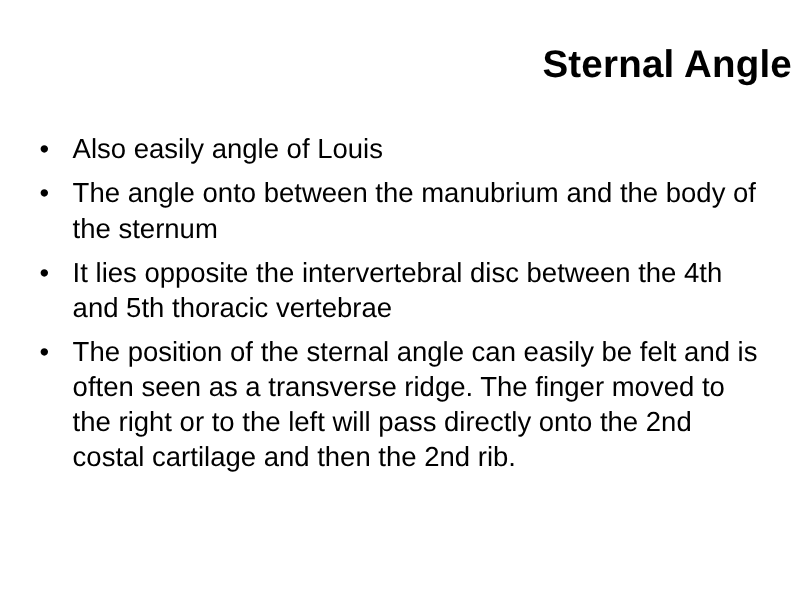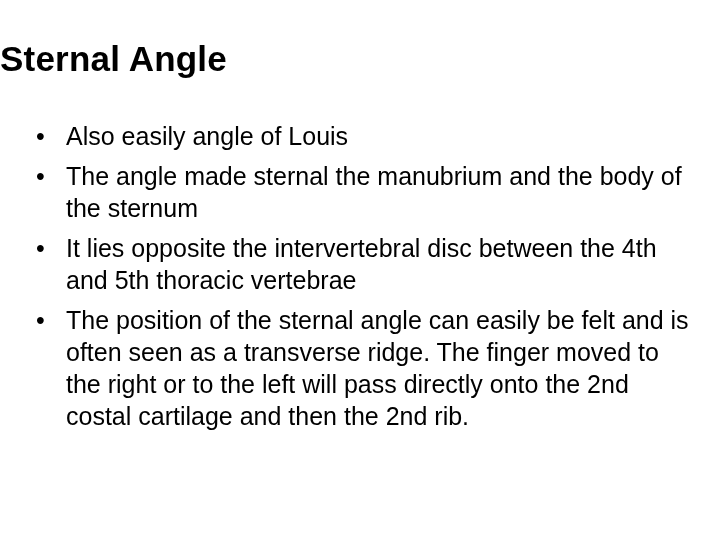--- a/index.html
+++ b/index.html
@@ -14,21 +14,21 @@
     color: #000000;
     overflow: hidden;
   }
   .slide {
     position: relative;
     width: 720px;
     height: 540px;
     box-sizing: border-box;
   }
   .slide-title {
-    text-align: left;
+    text-align: right;
     font-size: 35px;
     font-weight: bold;
     letter-spacing: 0.2px;
     margin: 0;
     padding-top: 40px;
     line-height: 1.1;
   }
   .bullet-list {
     list-style: none;
     margin: 0;
@@ -64,21 +64,21 @@
 
   <h1 class="slide-title">Sternal Angle</h1>
 
   <ul class="bullet-list">
     <li class="bullet-item">
       <span class="bullet-dot">•</span>
       <span class="bullet-text">Also easily angle of Louis</span>
     </li>
     <li class="bullet-item">
       <span class="bullet-dot">•</span>
-      <span class="bullet-text">The angle made sternal the manubrium and the body of the sternum</span>
+      <span class="bullet-text">The angle onto between the manubrium and the body of the sternum</span>
     </li>
     <li class="bullet-item">
       <span class="bullet-dot">•</span>
       <span class="bullet-text">It lies opposite the intervertebral disc between the 4th and 5th thoracic vertebrae</span>
     </li>
     <li class="bullet-item">
       <span class="bullet-dot">•</span>
       <span class="bullet-text">The position of the sternal angle can easily be felt and is often seen as a transverse ridge. The finger moved to the right or to the left will pass directly onto the 2nd costal cartilage and then the 2nd rib.</span>
     </li>
   </ul>

